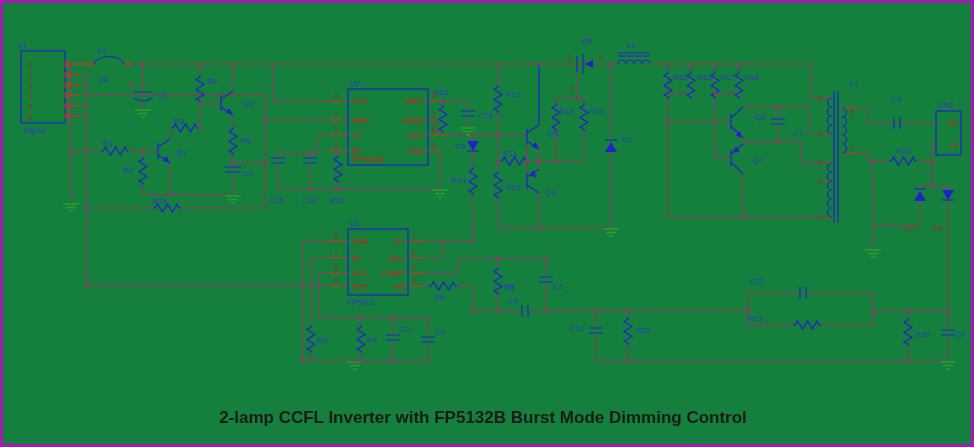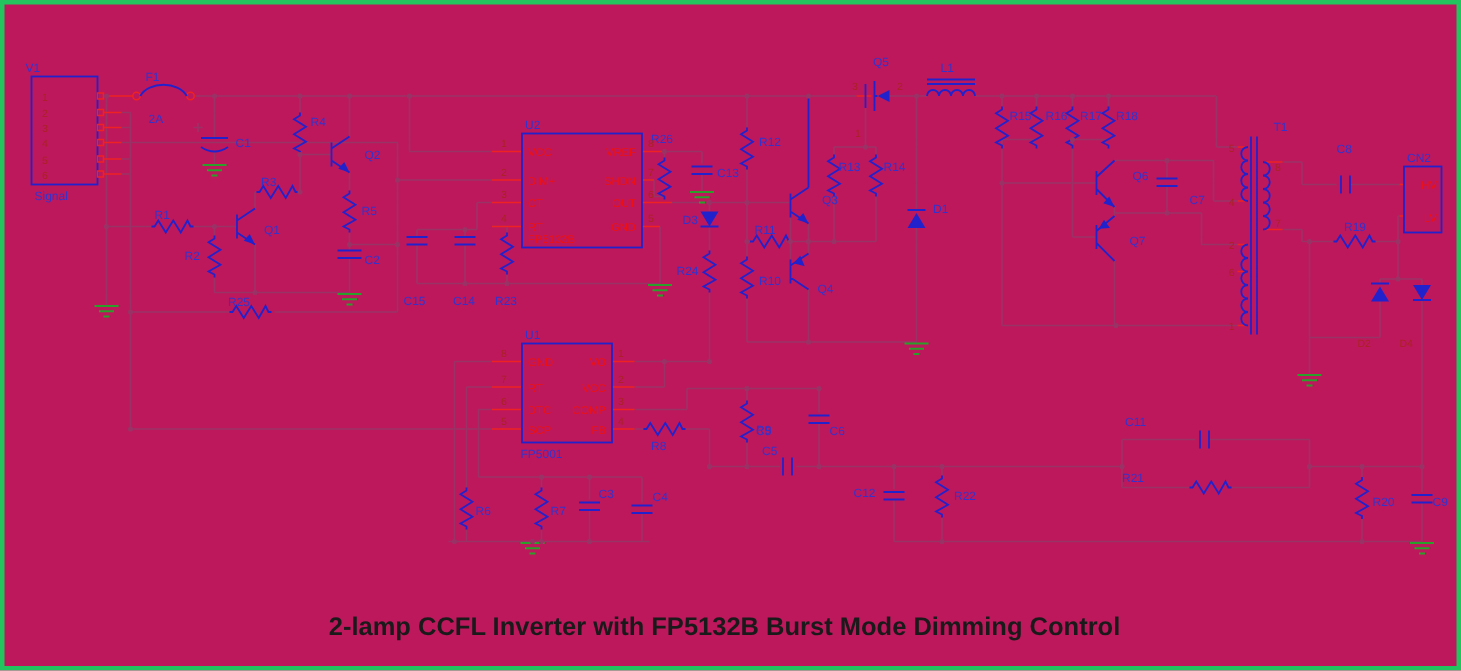--- a/index.html
+++ b/index.html
@@ -1,16 +1,16 @@
 <!DOCTYPE html>
 <html><head>
 <meta charset="utf-8">
 <style>
   html,body{margin:0;padding:0;background:#e8e8e8;font-family:"Liberation Sans",sans-serif;}
-  #frame{position:relative;width:968px;height:441px;background:#be185d;border:3px solid #22c55e;overflow:hidden;}
+  #frame{position:relative;width:968px;height:441px;background:#15803d;border:3px solid #a21caf;overflow:hidden;}
   svg{position:absolute;left:0;top:0;}
   .w{stroke:#993366;stroke-width:1;fill:none;}
   .wr{stroke:#ee2222;stroke-width:1;fill:none;}
   .c{stroke:#2222cc;stroke-width:1.2;fill:none;}
   .cf{fill:#2222cc;stroke:none;}
   .g{stroke:#2aa02a;stroke-width:1.4;fill:none;}
   .dot{fill:#993366;stroke:none;}
   text{font-family:"Liberation Sans",sans-serif;}
   .lb{fill:#3333cc;font-size:8px;}
   .lr{fill:#ee1111;font-size:7.5px;}

